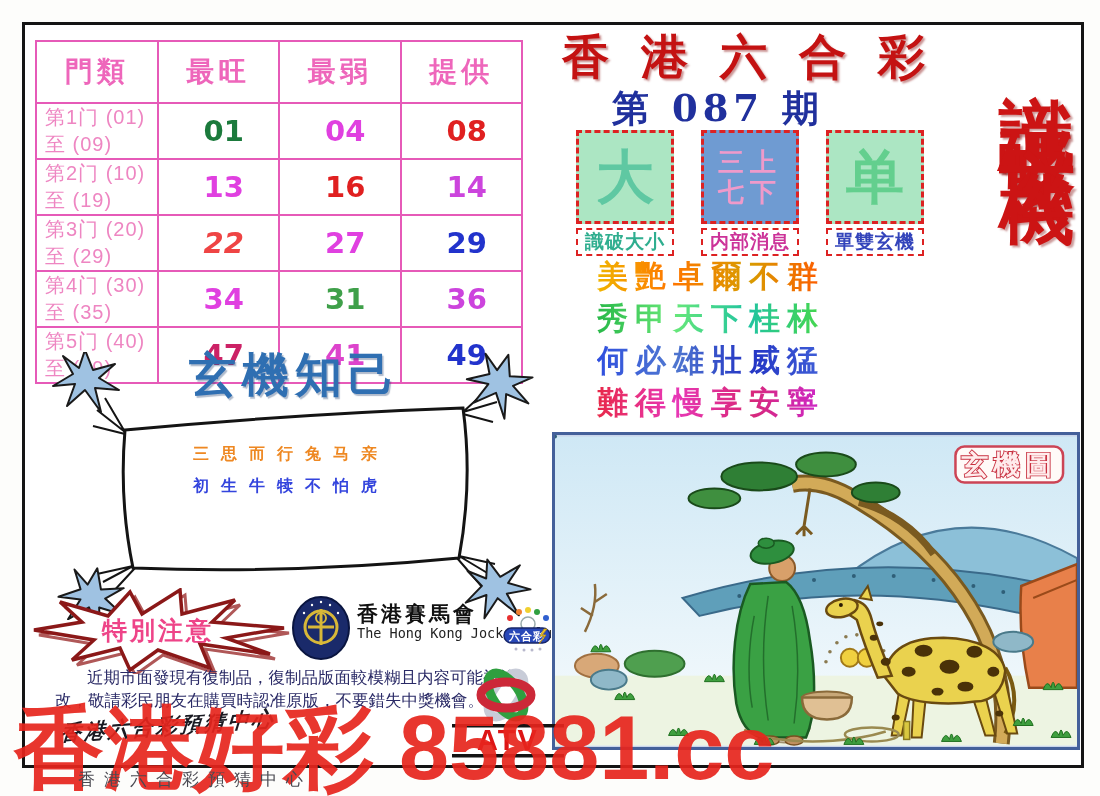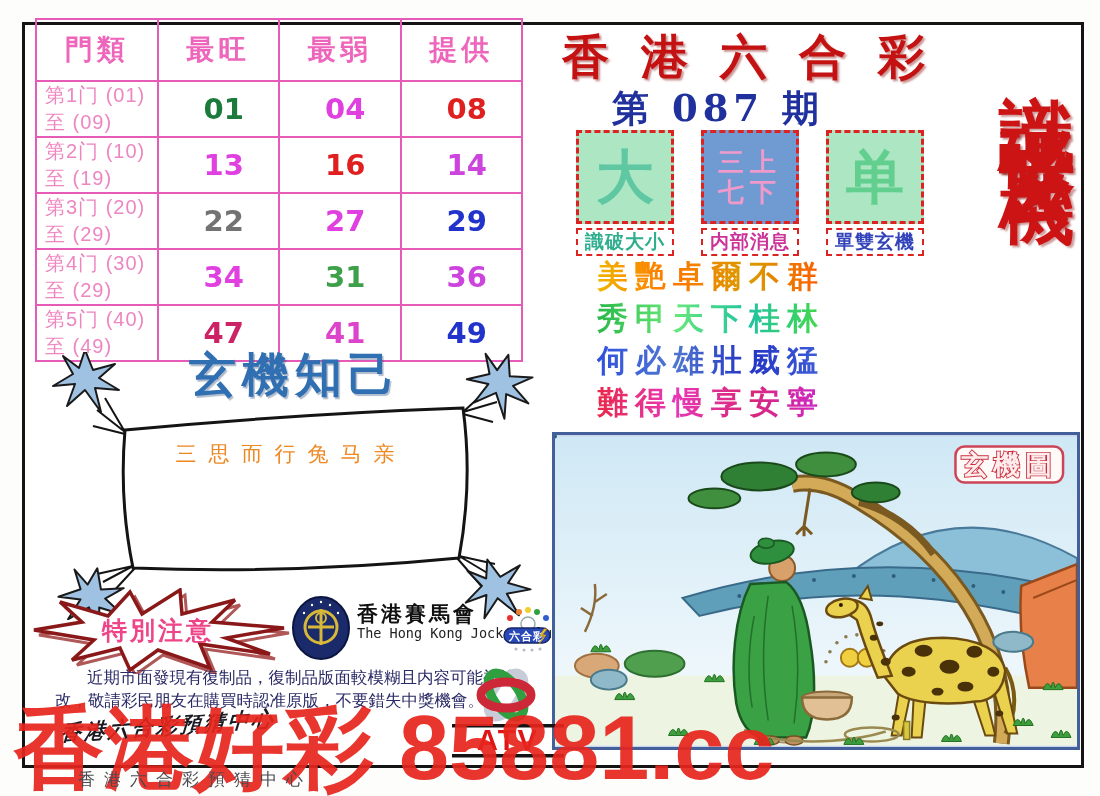--- a/index.html
+++ b/index.html
@@ -4,21 +4,21 @@
 <style>
   html,body{margin:0;padding:0;}
   body{width:1100px;height:796px;position:relative;overflow:hidden;background:#fdfdfb;
        font-family:"Liberation Sans",sans-serif;}
   .abs{position:absolute;}
 
   
   #frame{left:22px;top:22px;width:1056px;height:740px;border:3px solid #141414;background:#fff;}
 
   
-  #cat-table{left:35px;top:18px;width:488px;height:297px;border-collapse:collapse;table-layout:fixed;}
+  #cat-table{left:35px;top:40px;width:488px;height:297px;border-collapse:collapse;table-layout:fixed;}
   #cat-table td,#cat-table th{border:2.5px solid #e65ab8;padding:0;text-align:center;vertical-align:middle;}
   #cat-table th{color:#ee66bb;font-size:28px;font-weight:600;height:60px;letter-spacing:4px;}
   #cat-table .rlabel{color:#ee86c2;font-size:20px;text-align:left;padding-left:8px;letter-spacing:1px;}
   #cat-table .num{font-size:29px;font-weight:600;font-family:"DejaVu Sans",sans-serif;padding-left:11px;}
   #cat-table tr{height:47px;}
 
   
   #main-title{left:562px;top:26px;width:402px;font-family:"DejaVu Serif",serif;font-weight:700;
       font-size:47px;color:#c41212;letter-spacing:32px;white-space:nowrap;
       text-shadow:2px 2px 2px rgba(140,20,20,.45);}
@@ -49,21 +49,21 @@
   .s2{background-image:linear-gradient(90deg,#28b848,#68e878,#20c4a0,#48d848);}
   .s3{background-image:linear-gradient(90deg,#2f4fdf,#5078d0,#2334c4,#4060d8);}
   .s4{background-image:linear-gradient(90deg,#e82848,#e838b8,#d82878,#cc28cc);}
 
   
   #banner-title{left:130px;top:344px;width:330px;text-align:center;font-family:"DejaVu Serif",serif;
       font-weight:700;font-size:47px;color:#2f6fb2;letter-spacing:6px;
       text-shadow:1.5px 1.5px 1px rgba(30,60,110,.35);}
   #banner-svg{left:45px;top:352px;}
   #poem{left:152px;top:438px;width:278px;text-align:center;}
-  .poem-line{font-size:21px;font-weight:400;letter-spacing:12px;line-height:32px;white-space:nowrap;}
+  .poem-line{font-size:16px;font-weight:700;letter-spacing:12px;line-height:32px;white-space:nowrap;}
 
   
   #burst-svg{left:30px;top:588px;}
   #hkjc-logo{left:290px;top:595px;}
   #hkjc-text{left:357px;top:602px;line-height:1.15;}
   #hkjc-cn{font-size:21px;font-weight:700;color:#111;letter-spacing:3px;}
   #hkjc-en{font-size:13.5px;color:#222;font-family:"DejaVu Sans Mono",monospace;}
   #marksix-logo{left:500px;top:603px;}
   #notice{left:55px;top:666px;width:486px;color:#2a2a66;font-size:16.5px;font-weight:500;line-height:23px;}
   #notice .l1{margin-left:32px;}
@@ -100,26 +100,26 @@
     <td class="num" style="color: rgb(224, 32, 32);">08</td>
   </tr>
   <tr>
     <td class="rlabel">第2门 (10) 至 (19)</td>
     <td class="num" style="color: rgb(224, 64, 224);">13</td>
     <td class="num" style="color: rgb(224, 32, 32);">16</td>
     <td class="num" style="color: rgb(204, 68, 221);">14</td>
   </tr>
   <tr>
     <td class="rlabel">第3门 (20) 至 (29)</td>
-    <td class="num" style="color: #737373;">22</td>
+    <td class="num" style="color: #ef4444; font-style: italic;">22</td>
     <td class="num" style="color: rgb(224, 64, 224);">27</td>
     <td class="num" style="color: rgb(34, 51, 204);">29</td>
   </tr>
   <tr>
-    <td class="rlabel">第4门 (30) 至 (29)</td>
+    <td class="rlabel">第4门 (30) 至 (35)</td>
     <td class="num" style="color: rgb(224, 64, 224);">34</td>
     <td class="num" style="color: rgb(63, 160, 74);">31</td>
     <td class="num" style="color: rgb(204, 68, 221);">36</td>
   </tr>
   <tr>
     <td class="rlabel">第5门 (40) 至 (49)</td>
     <td class="num" style="color: rgb(204, 34, 102);">47</td>
     <td class="num" style="color: rgb(221, 68, 204);">41</td>
     <td class="num" style="color: rgb(34, 51, 204);">49</td>
   </tr>
@@ -171,20 +171,21 @@
   </g>
   <path d="M80,78 Q250,62 418,56 Q428,130 414,206 Q250,222 88,216 Q74,148 80,78 Z" fill="#ffffff" stroke="#141414" stroke-width="3"></path>
   <use href="#bird" x="42" y="28"></use>
   <use href="#bird" x="456" y="32" transform="rotate(18 456 32)"></use>
   <use href="#bird" x="452" y="236" transform="rotate(-15 452 236)"></use>
   <use href="#bird" x="48" y="246" transform="rotate(12 48 246)"></use>
 </svg>
 <div id="banner-title" class="abs">玄機知己</div>
 <div id="poem" class="abs">
   <div class="poem-line" style="color: rgb(238, 136, 34);">三思而行兔马亲</div>
+  <div class="poem-line" style="color: rgb(51, 68, 221);">初生牛犊不怕虎</div>
 </div>
 
 <svg id="burst-svg" class="abs" width="262" height="86" viewBox="0 0 262 86">
   <polygon points="4,42 52,34 30,14 78,28 100,4 112,26 150,2 152,26 205,12 182,34 254,40 196,50 240,66 170,56 180,80 128,62 100,82 90,60 42,72 64,52" fill="none" stroke="#b05858" stroke-width="3" transform="translate(5,5)"></polygon>
   <polygon points="4,42 52,34 30,14 78,28 100,4 112,26 150,2 152,26 205,12 182,34 254,40 196,50 240,66 170,56 180,80 128,62 100,82 90,60 42,72 64,52" fill="#ffffff" stroke="#8b1818" stroke-width="3.5" stroke-linejoin="miter"></polygon>
   <text x="128" y="51" text-anchor="middle" font-size="25" font-weight="700" fill="#ee4488" letter-spacing="3">特別注意</text>
 </svg>
 
 <svg id="hkjc-logo" class="abs" width="62" height="66" viewBox="0 0 62 66">
   <ellipse cx="31" cy="33" rx="28" ry="31" fill="#1a2a6a" stroke="#0a1540" stroke-width="2"></ellipse>

